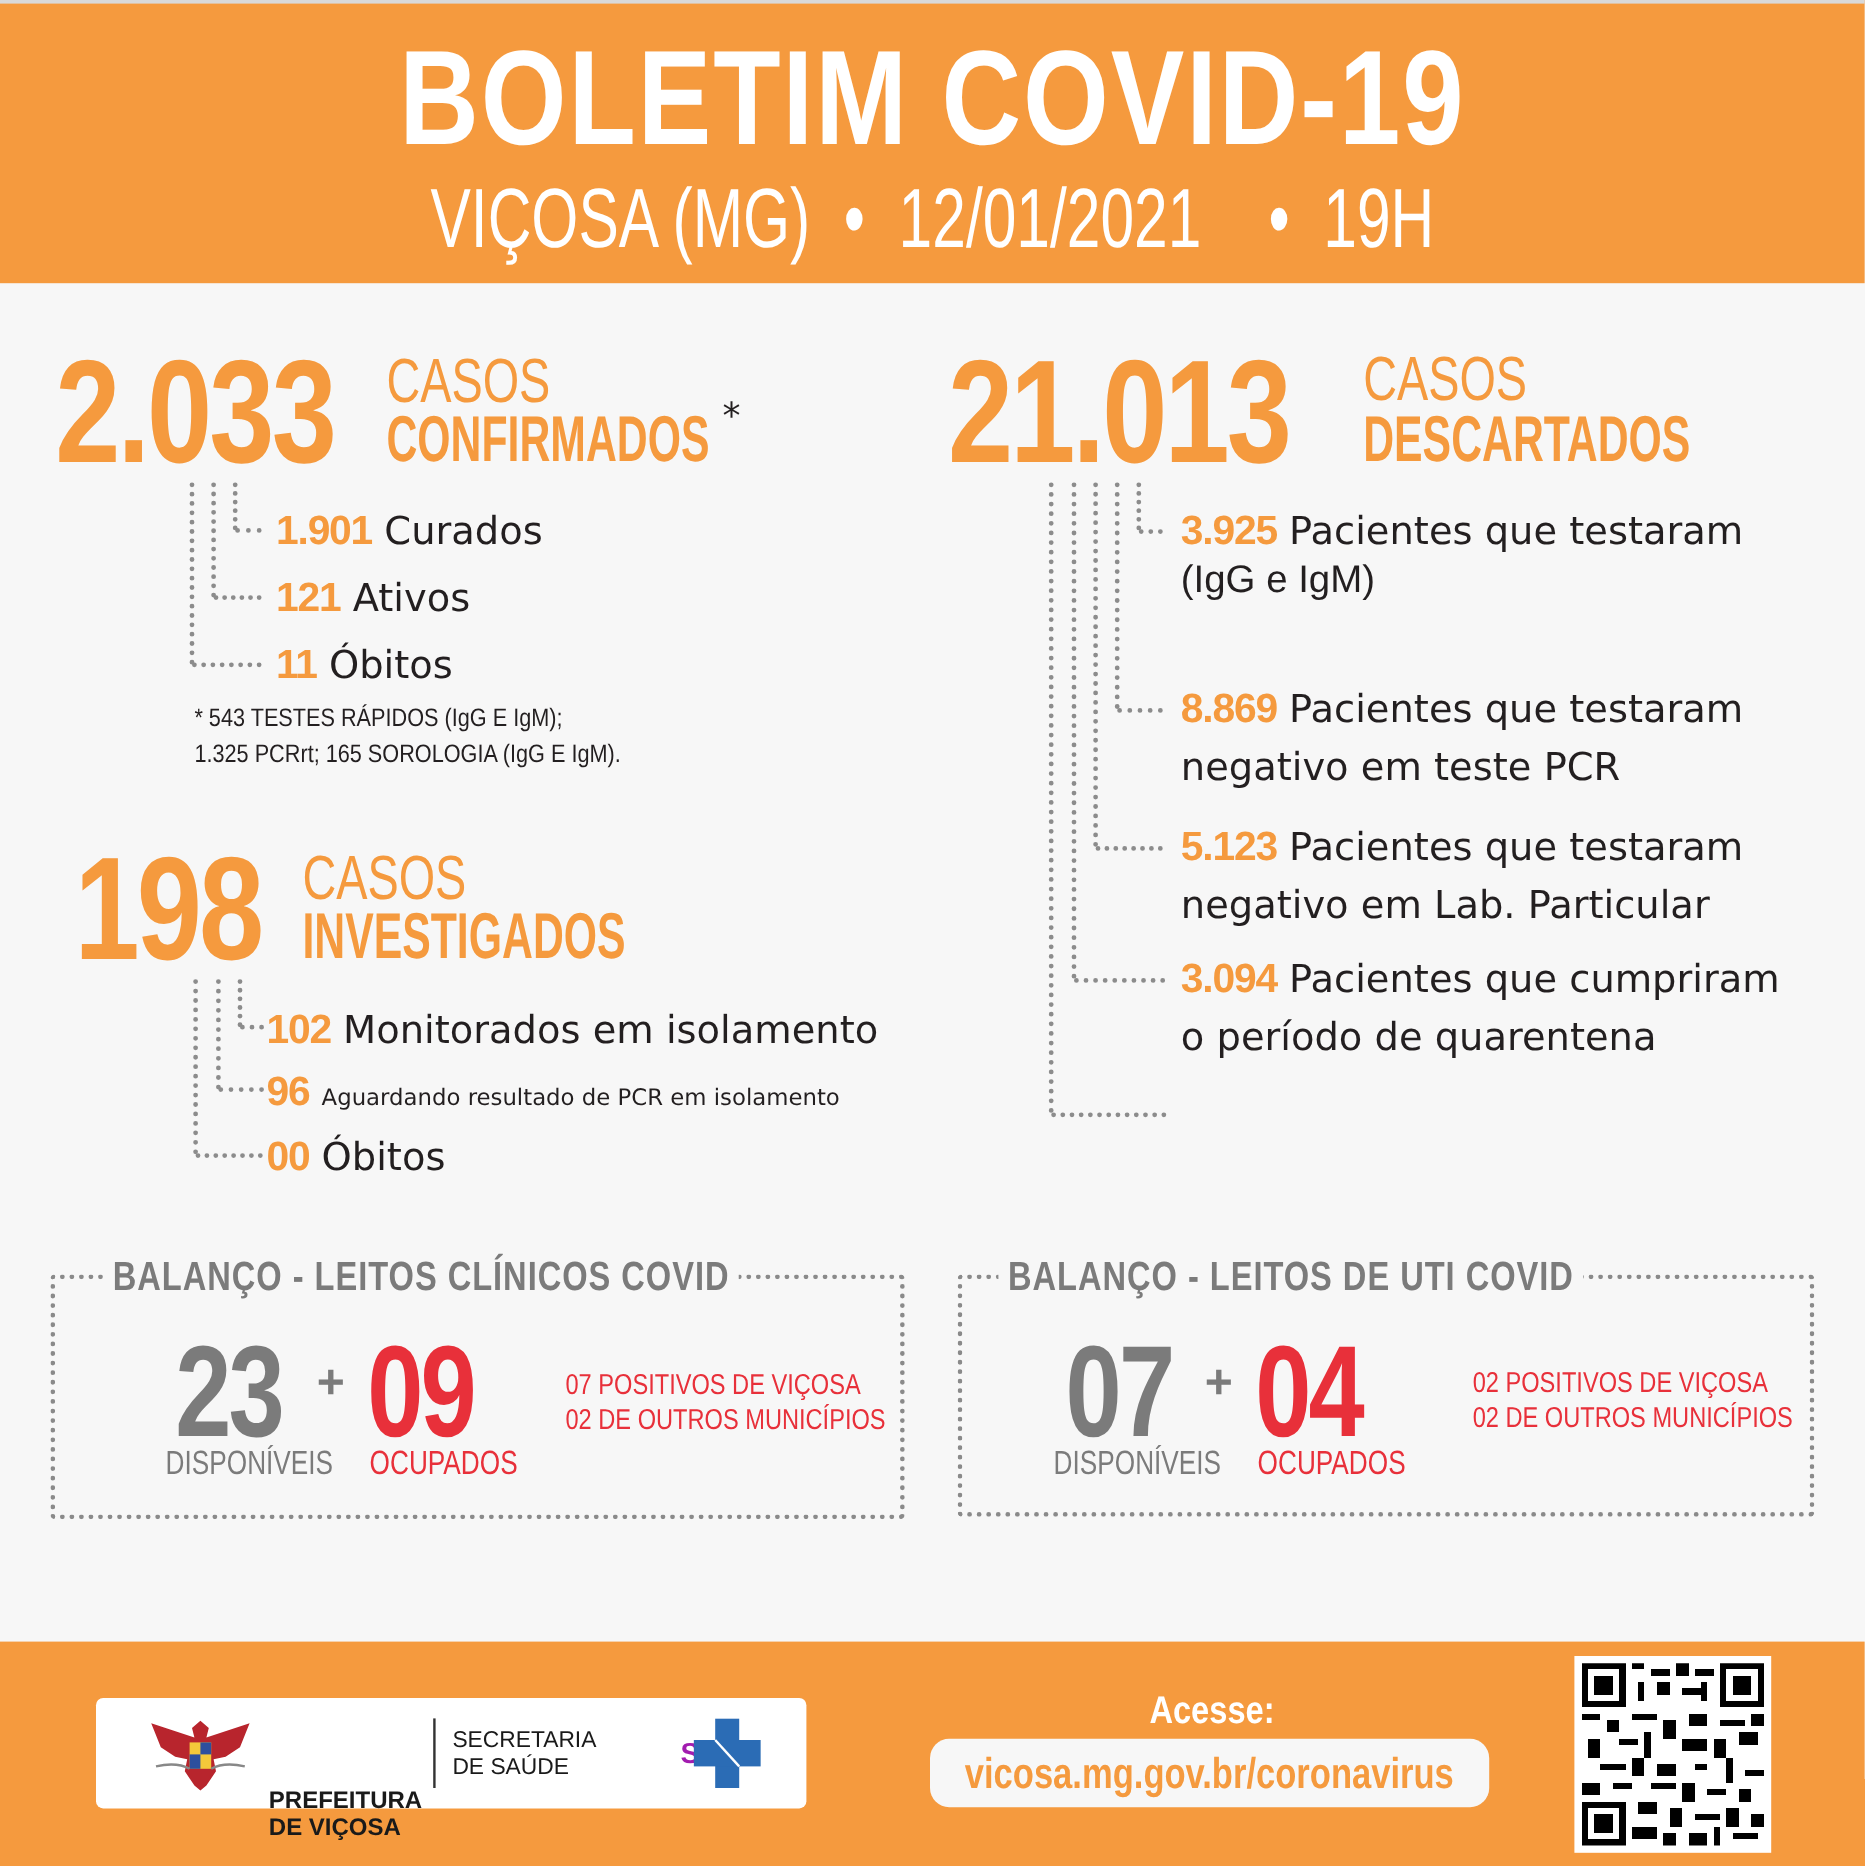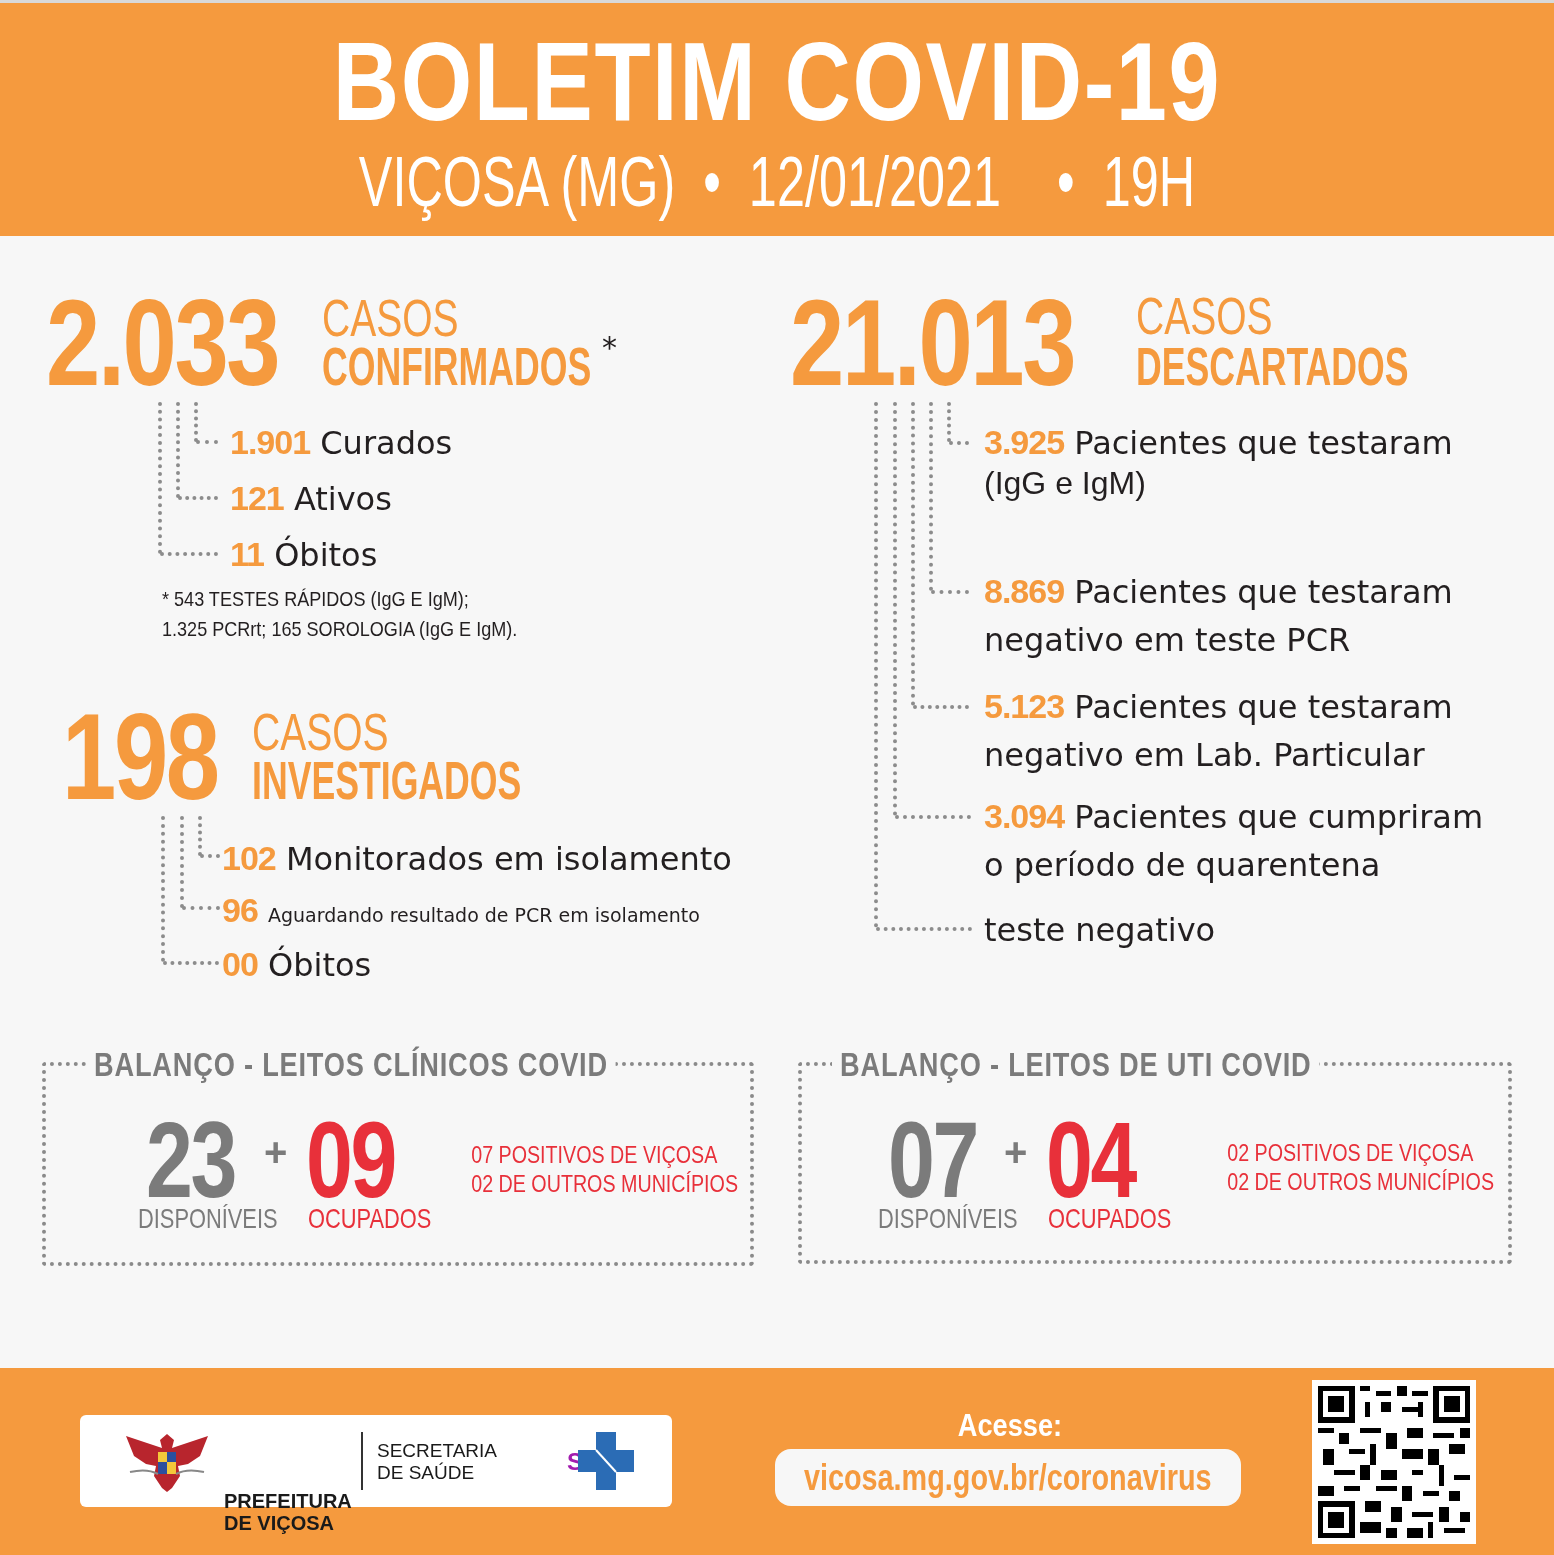--- a/index.html
+++ b/index.html
@@ -275,21 +275,20 @@
 </div>
 <div class="abs item" style="left:984px; top:682px;">
   <div><span class="num">5.123</span> <span>Pacientes que testaram</span></div>
   <div>negativo em Lab. Particular</div>
 </div>
 <div class="abs item" style="left:984px; top:792px;">
   <div><span class="num">3.094</span> <span>Pacientes que cumpriram</span></div>
   <div>o período de quarentena</div>
 </div>
 <div class="abs item" style="left:984px; top:906px;">
-  <div>teste negativo</div>
 </div>
 
 <div class="abs bedbox" style="left:42px; top:1062px; width:712px; height:204px;"></div>
 <div class="abs bedbox-title" style="left:86px; top:1044px;">BALANÇO - LEITOS CLÍNICOS COVID</div>
 <div class="abs bed-num gray" style="left:146px; top:1106px;">23</div>
 <div class="abs plus" style="left:264px; top:1130px;">+</div>
 <div class="abs bed-num red" style="left:306px; top:1106px;">09</div>
 <div class="abs bed-label gray" style="left:138px; top:1204px;">DISPONÍVEIS</div>
 <div class="abs bed-label red" style="left:308px; top:1204px;">OCUPADOS</div>
 <div class="abs bed-note" style="left:446px; top:1140px; width:280px;">

